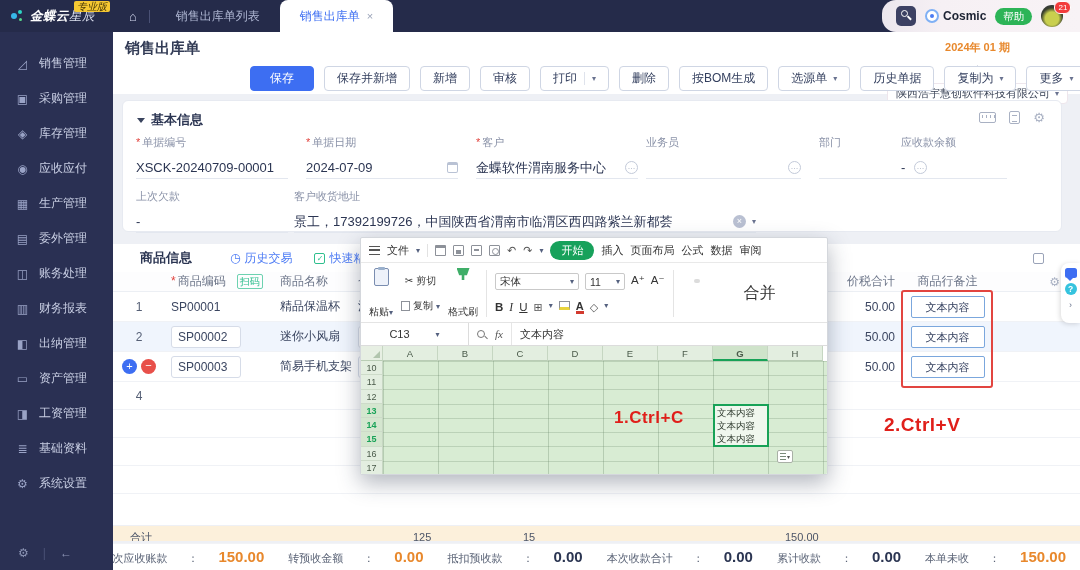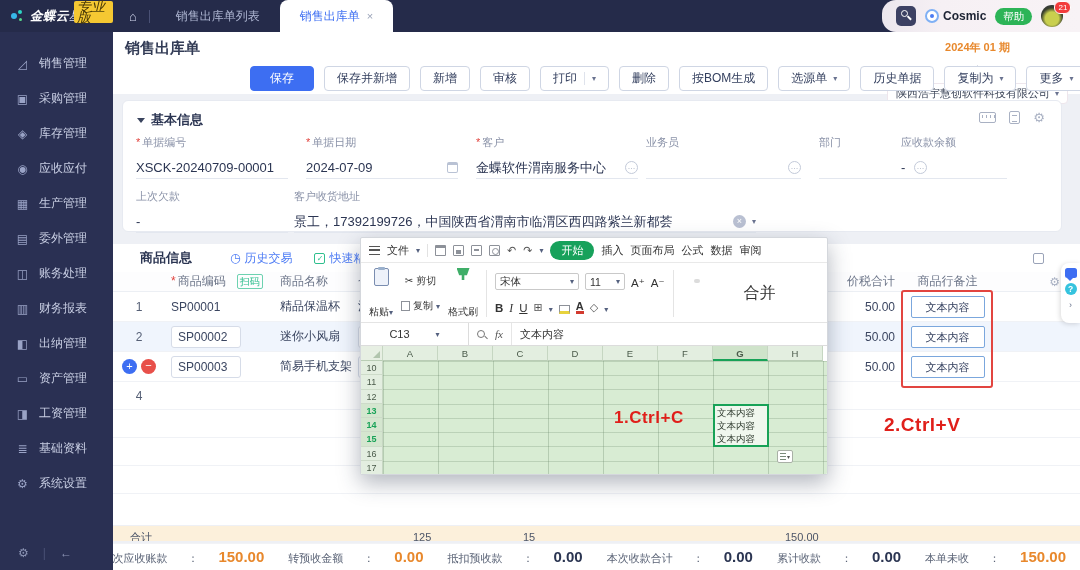--- a/index.html
+++ b/index.html
@@ -10,21 +10,21 @@
 
 .topbar { position:absolute; left:0; top:0; width:1080px; height:32px; background:#252b4a; display:flex; align-items:center; z-index:3; }
 .logo-area { width:113px; height:32px; position:relative; display:flex; align-items:center; padding-left:10px; }
 .logo-dots { position:relative; width:16px; height:16px; margin-right:4px; }
 .logo-dots i { position:absolute; border-radius:50%; background:#2cd5c4; }
 .logo-dots i:nth-child(1){ width:6px;height:6px;left:1px;top:5px; background:#37b8e8;}
 .logo-dots i:nth-child(2){ width:4px;height:4px;left:8px;top:2px;}
 .logo-dots i:nth-child(3){ width:3px;height:3px;left:9px;top:10px; background:#57d98a;}
 .logo-text { color:#fff; font-size:12.5px; font-weight:700; font-style:italic; letter-spacing:.5px; white-space:nowrap;}
 .logo-text .lt2 { font-weight:400; color:#dfe3f2; }
-.logo-badge { position:absolute; left:74px; top:1px; background:#f5c832; color:#4a3b08; font-size:14px; line-height:11px; padding:0 3px; border-radius:2px; font-style:italic; }
+.logo-badge { position:absolute; left:74px; top:1px; background:#f5c832; color:#4a3b08; font-size:10px; line-height:11px; padding:0 3px; border-radius:2px; font-style:italic; }
 .tabstrip { flex:1; display:flex; align-items:center; height:32px; }
 .home-btn { color:#cfd5ea; font-size:13px; padding:0 12px 0 16px; cursor:pointer; }
 .tab-divider { width:1px; height:13px; background:#4a5175; margin-right:6px; }
 .wtab { font-size:12px; color:#aeb6d2; padding:0 20px; line-height:32px; white-space:nowrap; }
 .wtab.active { background:#ffffff; color:#3d6ef2; border-radius:8px 8px 0 0; display:flex; align-items:center; gap:7px; height:32px; }
 .wtab .close { color:#9aa3b8; font-size:11px; }
 .topbar-right { position:absolute; right:0; top:0; width:198px; height:32px; background:linear-gradient(90deg,#ece7ee 0,#f6f0f4 30%,#f8f3f6 100%); border-radius:14px 0 0 14px; display:flex; align-items:center; gap:9px; padding-left:14px; }
 .search-btn { width:20px; height:20px; border-radius:5px; background:#3c4163; position:relative; }
 .search-btn i { position:absolute; left:5px; top:4px; width:7px; height:7px; border:1.5px solid #fff; border-radius:50%; }
 .search-btn b { position:absolute; left:11px; top:11px; width:5px; height:1.5px; background:#fff; transform:rotate(45deg); }
@@ -137,21 +137,21 @@
 .s-tab { color:#333; font-size:11px; }
 .s-ribbon { height:60px; display:flex; gap:8px; padding:5px 6px 3px 8px; border-bottom:1px solid #e4e4e4; overflow:hidden; }
 .rb-col { display:flex; flex-direction:column; align-items:center; justify-content:space-between; font-size:10px; color:#333; }
 .clip-ic { width:15px; height:18px; border:1px solid #7a8db0; border-radius:2px; position:relative; background:#eef2fa; }
 .clip-ic::after { content:""; position:absolute; left:3px; top:-2px; width:7px; height:3px; background:#9ab0cc; border-radius:1px; }
 .rb-small { display:flex; align-items:center; gap:3px; font-size:10px; color:#333; }
 .copy-ic { width:9px; height:10px; border:1px solid #8d9199; position:relative; background:#fff; }
 .brush-ic { width:13px; height:12px; background:#3fae68; clip-path:polygon(0 0,100% 0,80% 60%,60% 60%,60% 100%,40% 100%,40% 60%,20% 60%); }
 .rb-sep { width:1px; background:#e4e4e4; margin:2px 0; }
 .fontbox { border:1px solid #c9c9c9; border-radius:2px; height:17px; display:flex; align-items:center; justify-content:space-between; padding:0 4px; font-size:10.5px; color:#333; background:#fff; }
-.rb-row { display:flex; align-items:flex-end; gap:6px; }
+.rb-row { display:flex; align-items:flex-start; gap:6px; }
 .fmt { font-size:11.5px; color:#333; }
 .fmt.b { font-weight:700; } .fmt.i { font-style:italic; font-family:"Liberation Serif",serif; } .fmt.u { text-decoration:underline; }
 .grid-ic { font-size:11px; color:#555; }
 .fill-ic { width:11px; height:9px; border:1px solid #8d9199; border-bottom:3px solid #e8d33c; }
 .fcolor { font-size:11px; font-weight:700; color:#333; border-bottom:3px solid #d23a2e; line-height:10px; }
 .ali { width:13px; height:10px; background:repeating-linear-gradient(to bottom,#8a8a8a 0 1.4px,transparent 1.4px 4px); }
 .ali.short { width:9px; }
 .ali-wrap { padding:2px 3px; border-radius:2px; }
 .ali-wrap.active { background:#dcdcdc; }
 .merge-lab { font-size:16px; color:#333; align-self:center; white-space:nowrap; }

